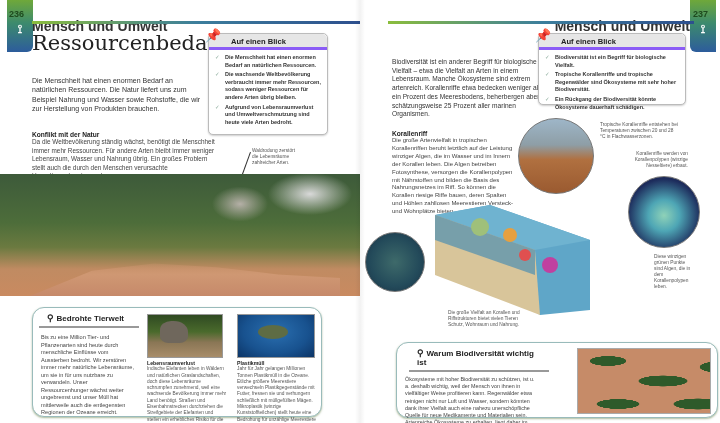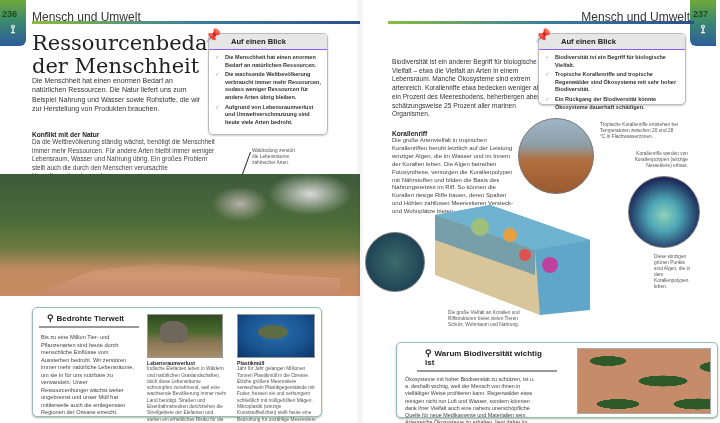--- a/index.html
+++ b/index.html
@@ -1,45 +1,45 @@
 <!DOCTYPE html>
 <html><head>
 <meta charset="utf-8">
 <style>
 *{box-sizing:border-box;margin:0;padding:0}
 body{width:720px;height:423px;background:#fff;font-family:"Liberation Sans",sans-serif;color:#333;overflow:hidden;position:relative}
 .page{position:absolute;top:0;height:423px;width:360px}
 .left{left:0}
 .right{left:360px}
-.tab{position:absolute;width:26px;height:46px;background:linear-gradient(180deg,#6fa83a 0%,#3c8a6e 45%,#2d5c9c 100%);border-radius:0 0 6px 0;}
+.tab{position:absolute;width:26px;height:52px;background:linear-gradient(180deg,#6fa83a 0%,#3c8a6e 45%,#2d5c9c 100%);border-radius:0 0 6px 0;margin-left:7px;}
 .left .tab{left:0;top:0;border-radius:0 0 6px 0}
 .right .tab{right:4px;top:0;border-radius:0 0 0 6px}
 .pnum{position:absolute;top:9px;font-size:9px;font-weight:bold;color:#1e4a1e}
 .dna{position:absolute;top:22px;color:#fff;font-size:12px;font-weight:bold;width:26px;text-align:center}
-.section{position:absolute;top:10px;font-size:12px;font-weight:normal;color:#333}
+.section{position:absolute;top:18px;font-size:14px;font-weight:bold;color:#333}
 .rule{position:absolute;top:21px;height:3px;background:linear-gradient(90deg,#8bbd3c,#3c7e9c,#2d4f8e)}
 .title{position:absolute;font-family:"DejaVu Serif",serif;font-size:21px;line-height:23px;color:#222;font-weight:normal}
 .intro{position:absolute;font-size:7px;line-height:9.4px;color:#333}
 .subhead{font-weight:bold;font-size:6.6px;color:#222}
 .body{font-size:6.4px;line-height:8.6px;color:#444}
 .blick{position:absolute;border:1px solid #bbb;border-radius:5px;background:#fff;box-shadow:0 1px 2px rgba(0,0,0,.2)}
-.blick-head{background:#e6e6e6;border-bottom:1px solid #8b5cf6;height:16px;border-radius:5px 5px 0 0;padding-left:22px;font-size:7.6px;font-weight:bold;line-height:16px;color:#222}
+.blick-head{background:#e6e6e6;border-bottom:3px solid #8b5cf6;height:16px;border-radius:5px 5px 0 0;padding-left:22px;font-size:7.6px;font-weight:bold;line-height:16px;color:#222}
 .pin{position:absolute;left:-4px;top:-6px;font-size:13px;color:#555}
 .blick ul{list-style:none;padding:4px 6px 4px 6px}
 .blick li{font-size:5.5px;font-weight:bold;line-height:7.6px;color:#333;padding-left:10px;position:relative;margin-bottom:2px}
 .blick li:before{content:"✓";position:absolute;left:0;top:0;color:#8a9;font-weight:normal}
 .photo-slope{position:absolute;left:0;top:174px;width:360px;height:122px;background:
  radial-gradient(ellipse 60px 30px at 310px 20px,#d9d9d9 0%,transparent 70%),
  radial-gradient(ellipse 40px 25px at 240px 30px,#b5b0a7 0%,transparent 70%),
  linear-gradient(180deg,#3d5a3a 0%,#4d6d3a 40%,#6b7a40 60%,#c08b62 78%,#c98a60 100%)}
 .photo-slope:after{content:"";position:absolute;left:30px;bottom:0;width:310px;height:36px;background:linear-gradient(180deg,rgba(205,150,110,0) 0%,#cf9873 40%,#c6896a 100%);clip-path:polygon(0 100%,20% 30%,40% 10%,60% 20%,80% 40%,100% 50%,100% 100%)}
 .caption{position:absolute;font-size:4.8px;line-height:6px;color:#555}
 .lead{position:absolute;border-left:1px solid #333;transform-origin:top left}
-.box{position:absolute;border:1px solid #9bb;border-radius:5px;background:#fff;box-shadow:0 1px 2px rgba(90,120,60,.5)}
-.box-title{font-size:8px;font-weight:bold;color:#222;padding:5px 8px 3px 8px;border-bottom:2px solid #999;margin:0 20px}
+.box{position:absolute;border:1px solid #9bb;border-radius:12px;background:#fff;box-shadow:0 1px 2px rgba(90,120,60,.5)}
+.box-title{font-size:8px;font-weight:bold;color:#222;padding:5px 8px 3px 8px;border-bottom:2px solid #999;margin:0 12px}
 .box-text{font-size:5.6px;line-height:7.5px;color:#444;padding:4px 8px}
 .mini{position:absolute;font-size:4.8px;line-height:6.3px;color:#555}
 .mini b{display:block;color:#222;font-size:5.2px}
 .elephant{position:absolute;background:linear-gradient(180deg,#2f4a22 0%,#4a6a2c 40%,#8a7655 65%,#a88d6a 100%);border:1px solid #999}
 .elephant:before{content:"";position:absolute;left:12px;top:6px;width:28px;height:22px;background:#6f675c;border-radius:40% 50% 30% 30%}
 .turtle{position:absolute;background:radial-gradient(ellipse at 50% 40%,#2a6fb0 0%,#18528f 60%,#0c3466 100%);border:1px solid #999}
 .turtle:before{content:"";position:absolute;left:20px;top:10px;width:30px;height:14px;background:#5e6c44;border-radius:50%}
 .coral-circle{position:absolute;border-radius:50%;border:1px solid #777}
 .reef-block{position:absolute}
 .forest{position:absolute;background:
@@ -58,21 +58,20 @@
 <div class="page left">
   <div class="tab">
     <span class="pnum" style="left:2px">236</span>
     <span class="dna">⟟</span>
   </div>
   <div class="section" style="left:32px">Mensch und Umwelt</div>
   <div class="rule" style="left:32px;width:328px"></div>
 
   <div class="title" style="left:32px;top:32px">
     <div>Ressourcenbedarf</div>
-    <div>der Menschheit</div>
   </div>
 
   <p class="intro" style="left:32px;top:76px;width:170px">Die Menschheit hat einen enormen Bedarf an natürlichen Ressourcen. Die Natur liefert uns zum Beispiel Nahrung und Wasser sowie Rohstoffe, die wir zur Herstellung von Produkten brauchen.</p>
 
   <div class="blick" style="left:208px;top:33px;width:120px;height:102px">
     <span class="pin">📌</span>
     <div class="blick-head">Auf einen Blick</div>
     <ul>
       <li>Die Menschheit hat einen enormen Bedarf an natürlichen Ressourcen.</li>
       <li>Die wachsende Weltbevölkerung verbraucht immer mehr Ressourcen, sodass weniger Ressourcen für andere Arten übrig bleiben.</li>

